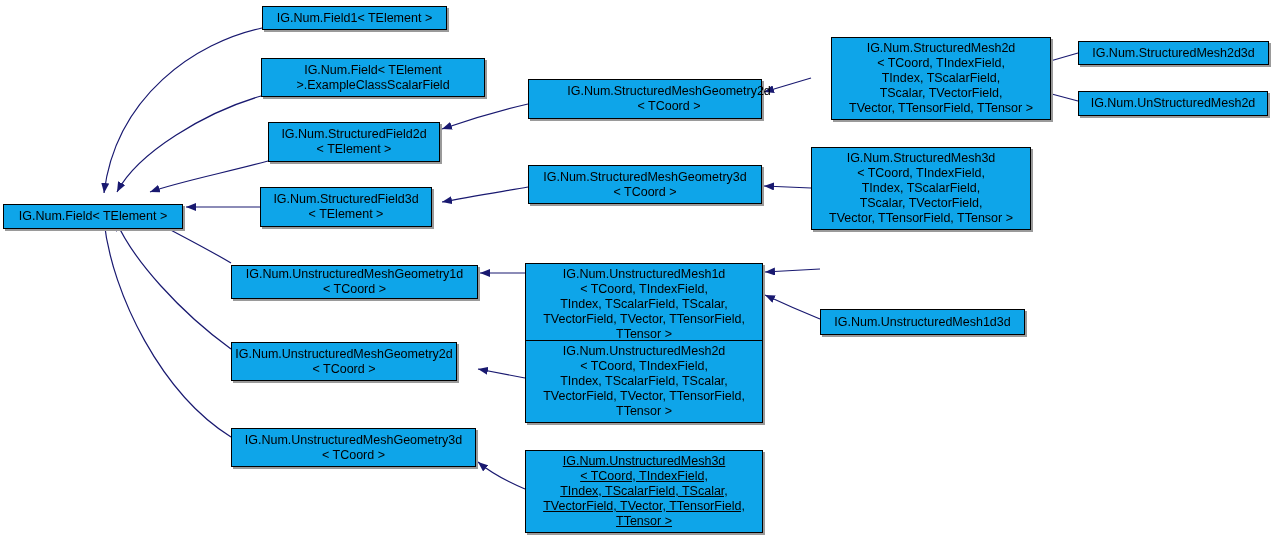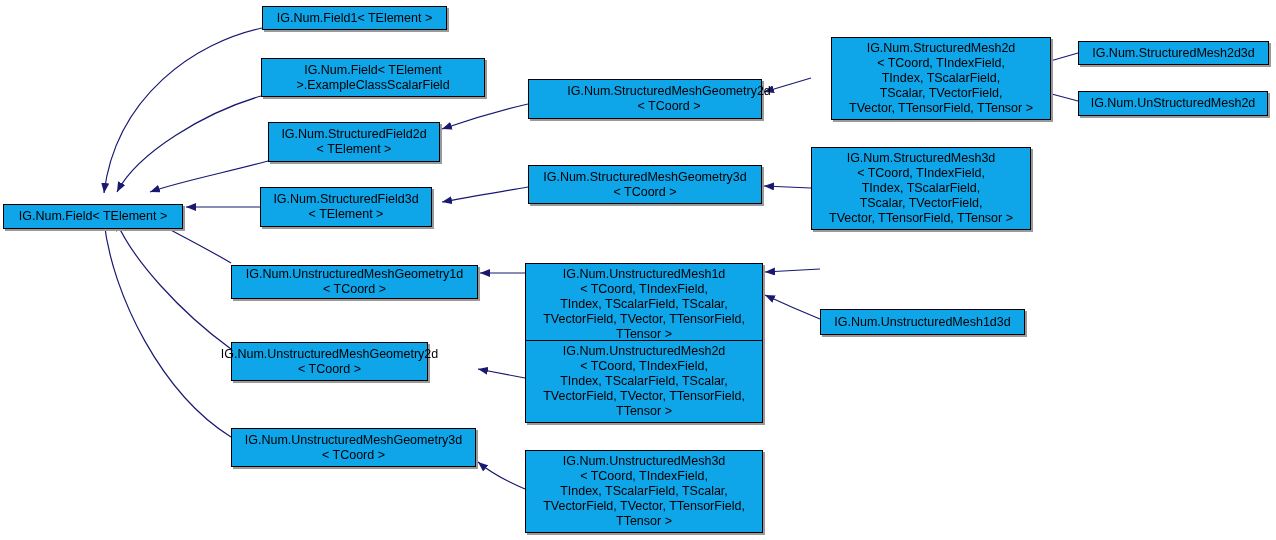--- a/index.html
+++ b/index.html
@@ -94,21 +94,21 @@
 
   <div class="node" style="left:3px; top:204px; width:180px; height:25px;">
     <span>IG.Num.Field&lt; TElement &gt;</span>
   </div>
 
   <div class="node" style="left:231px; top:253px; width:247px; height:34px;margin-top:12px;">
     <span>IG.Num.UnstructuredMeshGeometry1d
 &lt; TCoord &gt;</span>
   </div>
 
-  <div class="node" style="left:231px; top:342px; width:197px; height:39px;">
+  <div class="node" style="left:231px; top:342px; width:226px; height:39px;">
     <span>IG.Num.UnstructuredMeshGeometry2d
 &lt; TCoord &gt;</span>
   </div>
 
   <div class="node" style="left:231px; top:428px; width:245px; height:39px;justify-content:center;">
     <span>IG.Num.UnstructuredMeshGeometry3d
 &lt; TCoord &gt;</span>
   </div>
 
   <div class="node" style="left:528px; top:79px; width:234px; height:40px;padding-left:48px;">
@@ -130,21 +130,21 @@
   </div>
 
   <div class="node" style="left:525px; top:340px; width:238px; height:83px;">
     <span>IG.Num.UnstructuredMesh2d
 &lt; TCoord, TIndexField,
 TIndex, TScalarField, TScalar,
 TVectorField, TVector, TTensorField,
 TTensor &gt;</span>
   </div>
 
-  <div class="node" style="left:525px; top:450px; width:238px; height:83px;">
+  <div class="node" style="left:525px; top:450px; width:238px; height:83px;text-decoration:underline;">
     <span>IG.Num.UnstructuredMesh3d
 &lt; TCoord, TIndexField,
 TIndex, TScalarField, TScalar,
 TVectorField, TVector, TTensorField,
 TTensor &gt;</span>
   </div>
 
   <div class="node" style="left:811px; top:37px; width:220px; height:83px;margin-left:20px;">
     <span>IG.Num.StructuredMesh2d
 &lt; TCoord, TIndexField,

